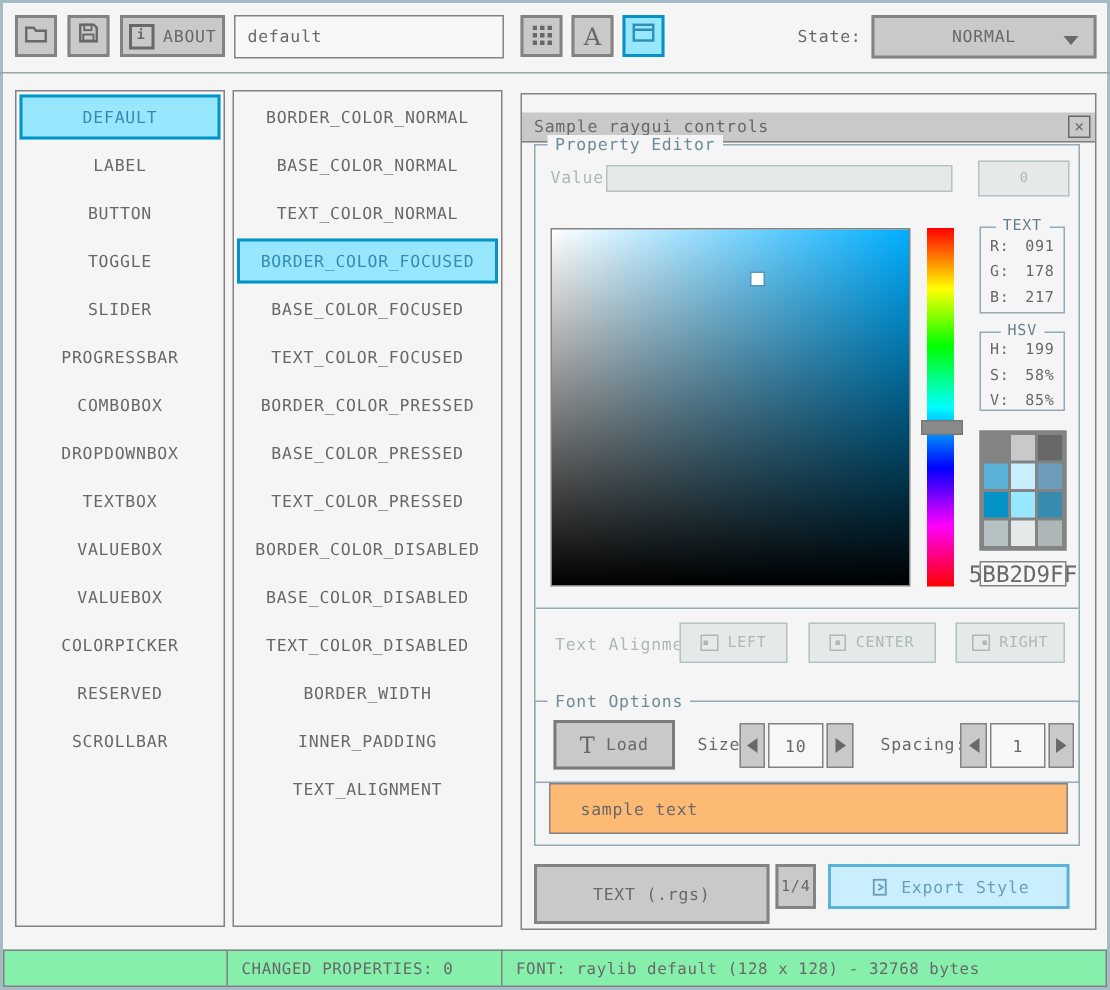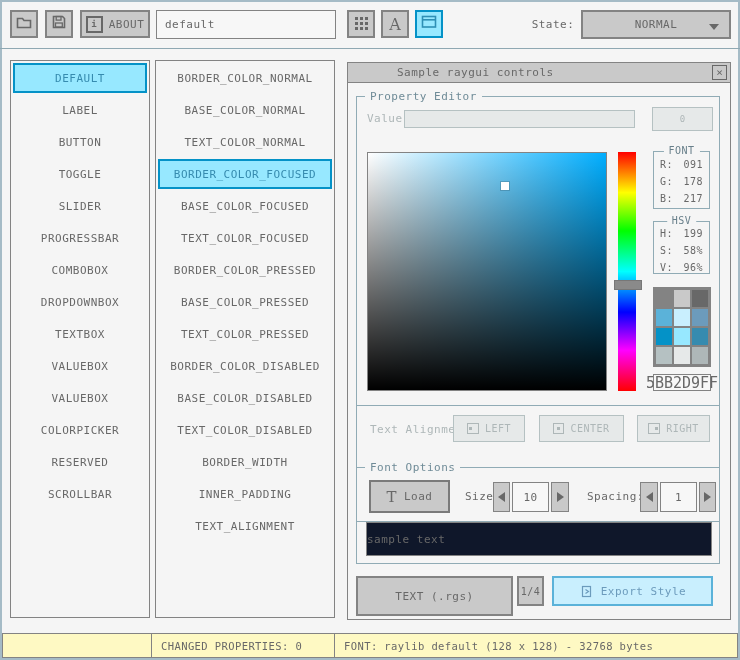--- a/index.html
+++ b/index.html
@@ -45,21 +45,21 @@
   .tri-right{width:0;height:0;border-top:5px solid transparent;
     border-bottom:5px solid transparent;border-left:7px solid #686868;}
   .tri-down{width:0;height:0;border-left:5px solid transparent;
     border-right:5px solid transparent;border-top:6px solid #686868;}
   .al-icon{width:9px;height:9px;border:1px solid currentColor;display:flex;
     align-items:center;margin-right:6px;flex:none;}
   .al-icon i{width:3px;height:3px;background:currentColor;display:block;}
   .al-left{justify-content:flex-start;padding-left:1px;}
   .al-center{justify-content:center;}
   .al-right{justify-content:flex-end;padding-right:1px;}
-  .status{background:#fef9c3;border:1px solid #838383;display:flex;
+  .status{background:#86efac;border:1px solid #838383;display:flex;
     align-items:center;font-size:10.5px;letter-spacing:.4px;color:#686868;}
   .info-box{width:13px;height:13px;border:2px solid #686868;display:flex;
     align-items:center;justify-content:center;font-size:9px;font-weight:bold;margin-right:6px;}
   .serifA{font-family:"DejaVu Serif",serif;font-size:16px;color:#686868;}
   .serifT{font-family:"DejaVu Serif",serif;font-size:15px;color:#686868;margin-right:7px;}
   .titlebar{background:#C9C9C9;border-bottom:1px solid #838383;display:flex;align-items:center;}
 </style>
 </head>
 <body>
 
@@ -155,21 +155,21 @@
     <div class="lv-item">BORDER_COLOR_DISABLED</div>
     <div class="lv-item">BASE_COLOR_DISABLED</div>
     <div class="lv-item">TEXT_COLOR_DISABLED</div>
     <div class="lv-item">BORDER_WIDTH</div>
     <div class="lv-item">INNER_PADDING</div>
     <div class="lv-item">TEXT_ALIGNMENT</div>
   </div>
 
   <div class="abs" style="left:347px;top:62px;width:384px;height:558px;background:#F5F5F5;border:1px solid #838383;">
 
-    <div class="titlebar abs" style="left:0;top:0;width:382px;height:20px;padding-left:41px;">
+    <div class="titlebar abs" style="left:0;top:12px;width:382px;height:20px;">
       <span class="txt11" style="padding-left:8px;">Sample raygui controls</span>
       <span class="abs flexc" style="right:3px;top:2px;width:15px;height:15px;background:#C9C9C9;border:1px solid #686868;font-size:11px;">×</span>
     </div>
 
     <div class="abs groupbox" style="left:8px;top:33px;width:364px;height:426px;">
       <span class="group-label">Property Editor</span>
 
       <div class="abs txt11" style="left:10px;top:15px;color:#AEB7B8;">Value:</div>
       <div class="abs disabled" style="left:47px;top:13px;width:231px;height:18px;">
         <span></span>
@@ -179,21 +179,21 @@
       </div>
 
       <div class="abs sv-square" style="left:10px;top:55px;width:240px;height:239px;">
         <div class="sv-cursor" style="left:133px;top:29px;"></div>
       </div>
       <div class="abs hue-bar" style="left:261px;top:55px;width:18px;height:239px;">
         <div class="hue-handle" style="top:128px;"></div>
       </div>
 
       <div class="abs groupbox" style="left:296px;top:54px;width:57px;height:58px;padding-top:4px;">
-        <span class="group-label centered">FONT</span>
+        <span class="group-label centered">TEXT</span>
         <div class="kv-row">
           <span>R:</span>
             <span>091</span>
         </div>
         <div class="kv-row">
           <span>G:</span>
             <span>178</span>
         </div>
         <div class="kv-row">
           <span>B:</span>
@@ -206,21 +206,21 @@
         <div class="kv-row">
           <span>H:</span>
             <span>199</span>
         </div>
         <div class="kv-row">
           <span>S:</span>
             <span>58%</span>
         </div>
         <div class="kv-row">
           <span>V:</span>
-            <span>96%</span>
+            <span>85%</span>
         </div>
       </div>
 
       <div class="abs swatch-grid" style="left:296px;top:190px;width:58px;height:80px;">
         <div class="swatch" style="background-color: rgb(131, 131, 131);"></div>
         <div class="swatch" style="background-color: rgb(201, 201, 201);"></div>
         <div class="swatch" style="background-color: rgb(104, 104, 104);"></div>
         <div class="swatch" style="background-color: rgb(91, 178, 217);"></div>
         <div class="swatch" style="background-color: rgb(201, 239, 254);"></div>
         <div class="swatch" style="background-color: rgb(108, 155, 188);"></div>
@@ -282,21 +282,21 @@
       <div class="abs btn1 flexc" style="left:283px;top:14px;width:18px;height:30px;">
           <span class="tri-left"></span>
         </div>
       <div class="abs flexc txt11" style="left:303px;top:14px;width:37px;height:30px;background:#F7F7F7;border:1px solid #838383;">
           <span>1</span>
         </div>
       <div class="abs btn1 flexc" style="left:342px;top:14px;width:17px;height:30px;">
           <span class="tri-right"></span>
         </div>
 
-      <div class="abs txt11" style="left:9px;top:54px;width:346px;height:34px;background:#0f172a;border:1px solid #838383;display:flex;align-items:center;padding-left:0;box-sizing:border-box;">
+      <div class="abs txt11" style="left:9px;top:54px;width:346px;height:34px;background:#fdba74;border:1px solid #838383;display:flex;align-items:center;padding-left:20px;box-sizing:border-box;">
         <span>sample text</span>
       </div>
     </div>
 
     <div class="abs btn1 flexc txt11" style="left:8px;top:513px;width:157px;height:40px;border-width:2px;">
       <span>TEXT (.rgs)</span>
     </div>
     <div class="abs btn1 flexc txt10" style="left:169px;top:513px;width:27px;height:30px;border-width:2px;">
       <span>1/4</span>
     </div>

